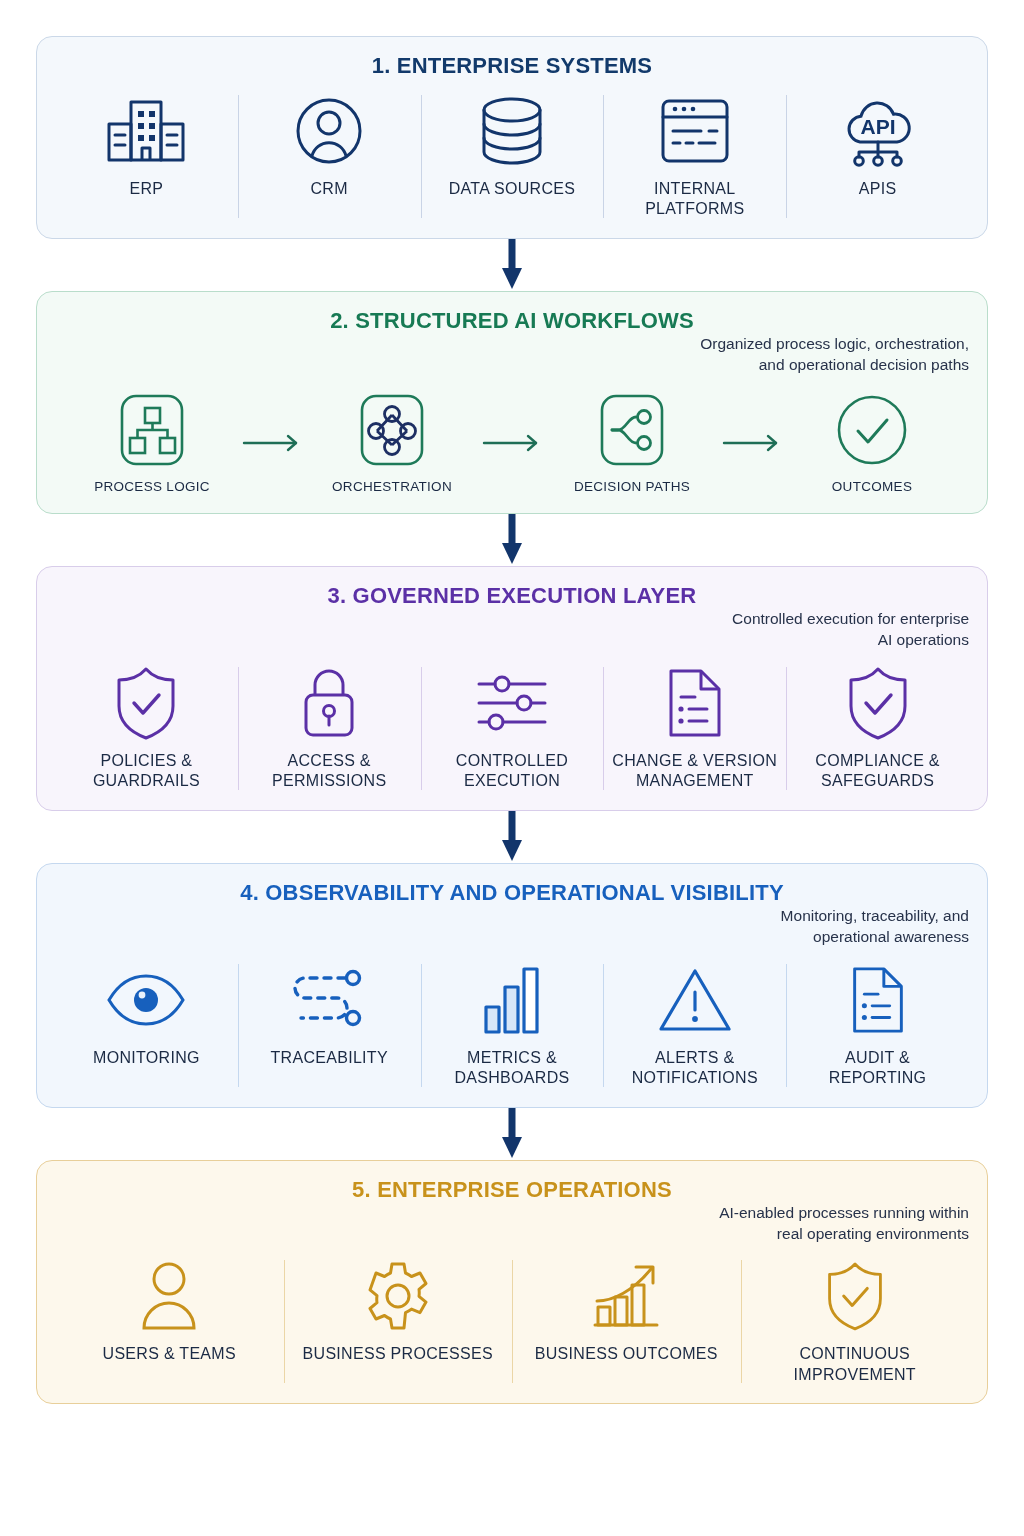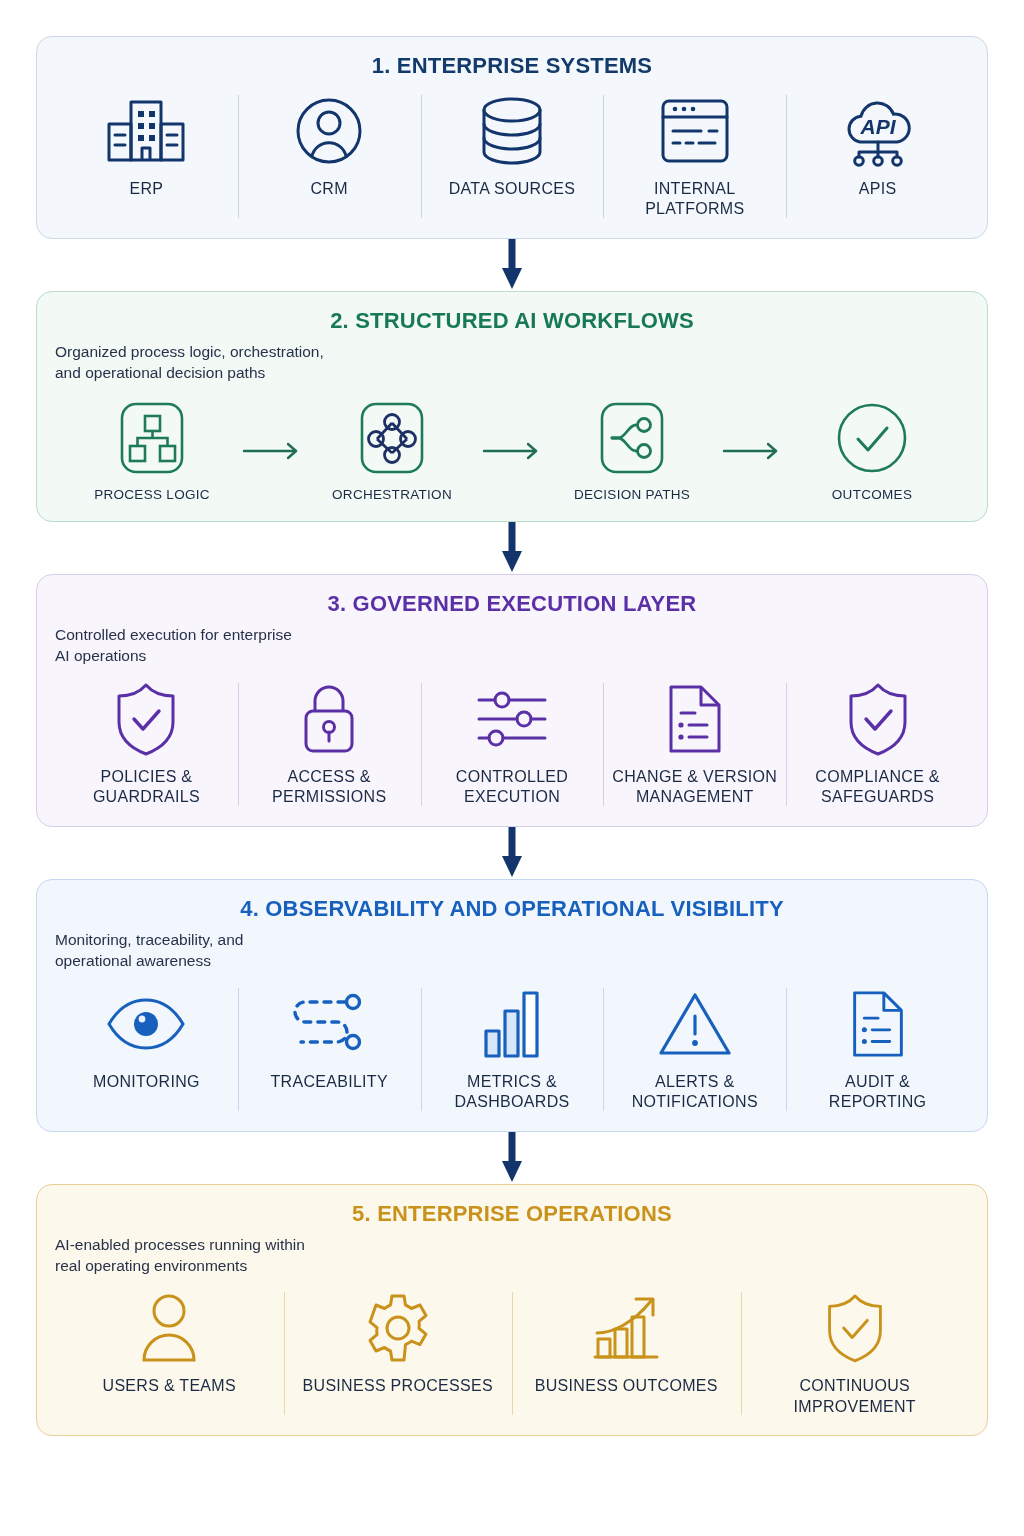--- a/index.html
+++ b/index.html
@@ -38,25 +38,24 @@
     font-weight: 700;
     letter-spacing: .2px;
   }
   .t-navy   { color:#123a6b; }
   .t-green  { color:#177a54; }
   .t-purple { color:#5b30a6; }
   .t-blue   { color:#1760bd; }
   .t-gold   { color:#c8921b; }
 
   .card-sub {
-    text-align: left;
+    text-align: right;
     font-size: 15.5px;
     line-height: 1.35;
     color: #27324a;
-    margin-top: 8px;
   }
 
   
   .row {
     display: flex;
     justify-content: center;
     align-items: stretch;
     margin-top: 14px;
   }
   .cell {
@@ -72,21 +71,21 @@
     content: "";
     position: absolute;
     left: 0; top: 2px; bottom: 2px;
     width: 1px;
     background: #c9d4e6;
   }
   .card.purple .cell + .cell::before { background: #d8cdea; }
   .card.blue   .cell + .cell::before { background: #c5d8ef; }
   .card.gold   .cell + .cell::before { background: #ebd6a6; }
 
-  .icon { height: 76px; display:flex; align-items:center; justify-content:center;font-style:italic; }
+  .icon { height: 76px; display:flex; align-items:center; justify-content:center; }
   .icon svg { display:block; }
 
   .cap {
     margin-top: 10px;
     text-align: center;
     font-size: 16px;
     line-height: 1.28;
     letter-spacing: .3px;
     color: #1b2a44;
   }

